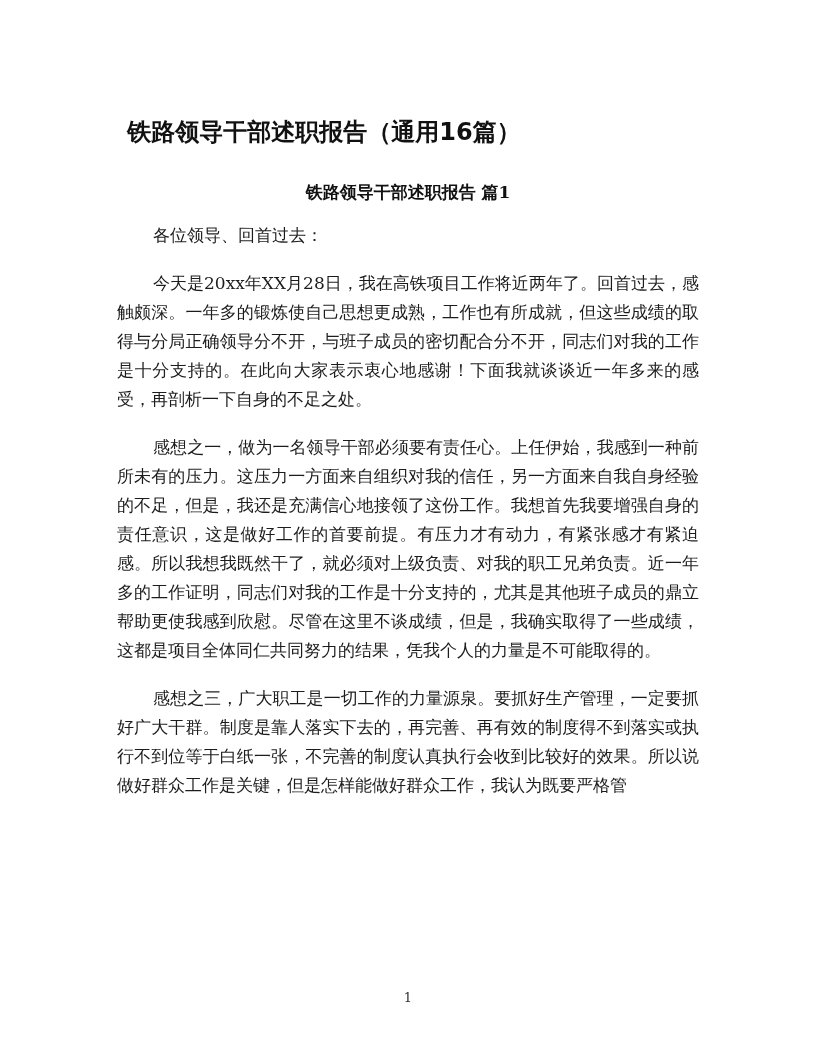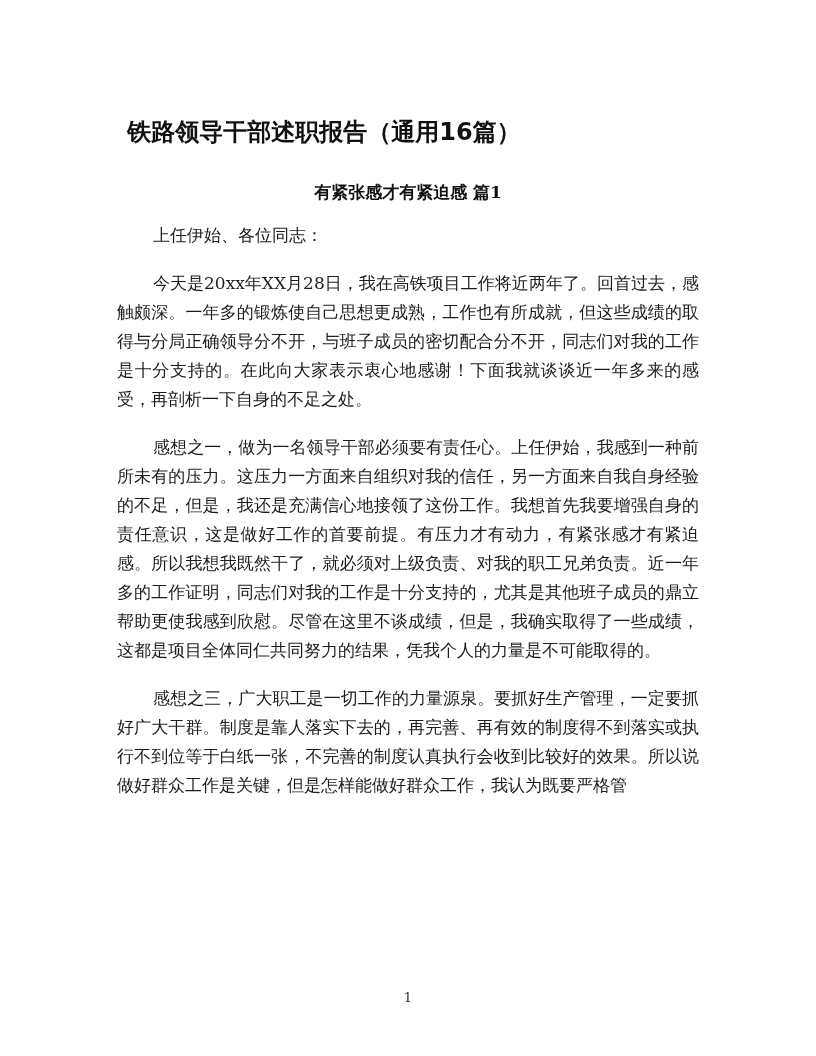--- a/index.html
+++ b/index.html
@@ -76,23 +76,23 @@
       font-size: 13px;
       line-height: 16px;
       color: #333333;
     }
   </style>
 </head>
 <body>
 
 <div class="page">
   <h1 class="doc-title">铁路领导干部述职报告（通用16篇）</h1>
-  <h2 class="section-title">有紧张感才有紧迫感 篇1</h2>
+  <h2 class="section-title">铁路领导干部述职报告 篇1</h2>
 
   <div class="body">
-    <p class="para salutation">上任伊始、各位同志：</p>
+    <p class="para salutation">各位领导、回首过去：</p>
     <p class="para">今天是20xx年XX月28日，我在高铁项目工作将近两年了。回首过去，感触颇深。一年多的锻炼使自己思想更成熟，工作也有所成就，但这些成绩的取得与分局正确领导分不开，与班子成员的密切配合分不开，同志们对我的工作是十分支持的。在此向大家表示衷心地感谢！下面我就谈谈近一年多来的感受，再剖析一下自身的不足之处。</p>
     <p class="para">感想之一，做为一名领导干部必须要有责任心。上任伊始，我感到一种前所未有的压力。这压力一方面来自组织对我的信任，另一方面来自我自身经验的不足，但是，我还是充满信心地接领了这份工作。我想首先我要增强自身的责任意识，这是做好工作的首要前提。有压力才有动力，有紧张感才有紧迫感。所以我想我既然干了，就必须对上级负责、对我的职工兄弟负责。近一年多的工作证明，同志们对我的工作是十分支持的，尤其是其他班子成员的鼎立帮助更使我感到欣慰。尽管在这里不谈成绩，但是，我确实取得了一些成绩，这都是项目全体同仁共同努力的结果，凭我个人的力量是不可能取得的。</p>
     <p class="para">感想之三，广大职工是一切工作的力量源泉。要抓好生产管理，一定要抓好广大干群。制度是靠人落实下去的，再完善、再有效的制度得不到落实或执行不到位等于白纸一张，不完善的制度认真执行会收到比较好的效果。所以说做好群众工作是关键，但是怎样能做好群众工作，我认为既要严格管</p>
   </div>
 
   <div class="page-number">1</div>
 </div>
 
 </body></html>

